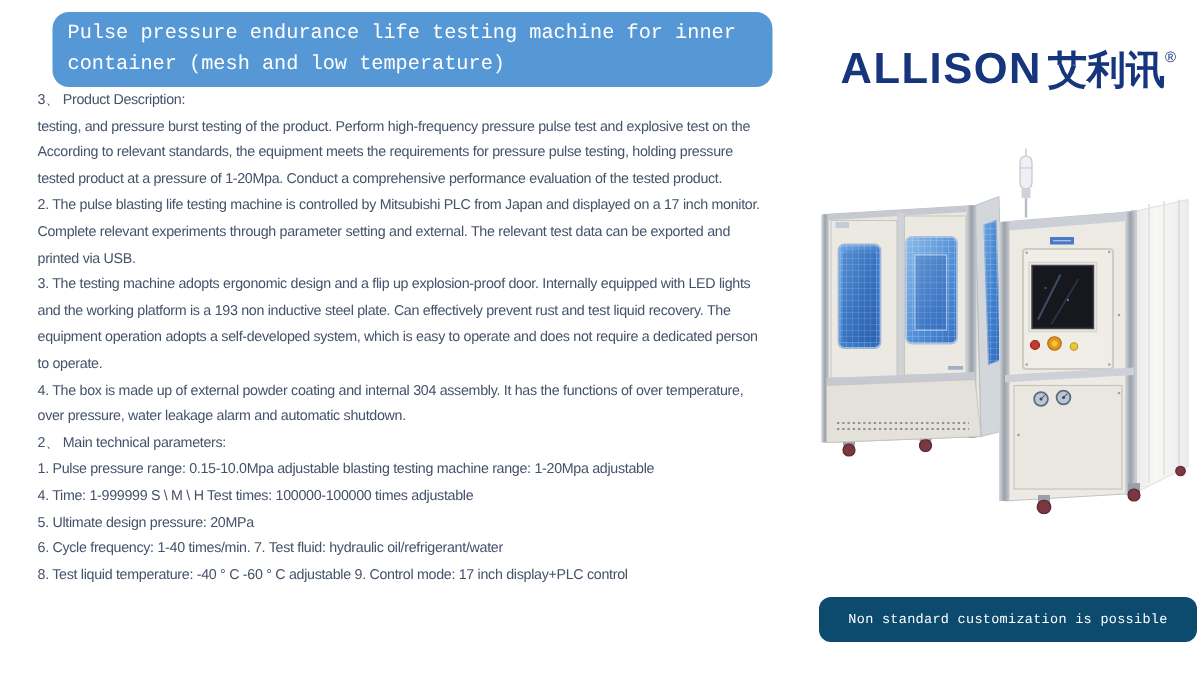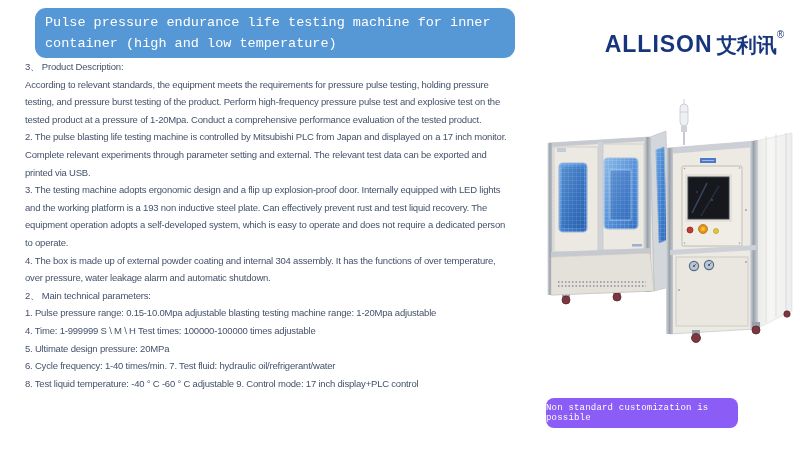--- a/index.html
+++ b/index.html
@@ -12,55 +12,55 @@
     position:absolute;left:35px;top:8px;width:480px;height:50px;
     background:#5697d6;border-radius:11px;color:#ffffff;
     font-family:"Liberation Mono","DejaVu Sans Mono",monospace;
     font-size:13.5px;line-height:21px;padding:4px 10px;box-sizing:border-box;
     white-space:pre-line;
   }
   .logo{
     position:absolute;top:29px;right:16px;color:#16357d;
     font-weight:bold;white-space:nowrap;
   }
-  .logo-en{font-size:23px;letter-spacing:1px;}
-  .logo-cn{font-size:20px;margin-left:4px;}
+  .logo-en{font-size:29px;letter-spacing:1px;}
+  .logo-cn{font-size:26px;margin-left:4px;}
   .logo-r{font-size:10px;vertical-align:14px;font-weight:normal;}
   .body-text{
     position:absolute;left:25px;top:58px;width:518px;
     color:#44526a;font-size:9.5px;letter-spacing:-0.2px;
   }
   .body-text .line{
     height:17.6px;line-height:17.6px;white-space:nowrap;overflow:visible;
   }
   .machine-photo{
     position:absolute;left:535px;top:95px;width:262px;height:248px;
   }
   .footer-banner{
-    position:absolute;left:546px;top:398px;width:192px;height:30px;
-    background:#8b5cf6;border-radius:8px;color:#ffffff;
+    position:absolute;left:546px;top:398px;width:252px;height:30px;
+    background:#0c4a6e;border-radius:8px;color:#ffffff;
     font-family:"Liberation Mono","DejaVu Sans Mono",monospace;
     font-size:9px;display:flex;align-items:center;justify-content:center;
     letter-spacing:0.2px;
   }
 </style>
 </head>
 <body>
 
 <div class="title-banner">Pulse pressure endurance life testing machine for inner
-container (high and low temperature)</div>
+container (mesh and low temperature)</div>
 
 <div class="logo">
   <span class="logo-en">ALLISON</span><span class="logo-cn">艾利讯</span><span class="logo-r">®</span>
 </div>
 
 <div class="body-text">
   <div class="line">3、 Product Description:</div>
+  <div class="line">testing, and pressure burst testing of the product. Perform high-frequency pressure pulse test and explosive test on the</div>
   <div class="line">According to relevant standards, the equipment meets the requirements for pressure pulse testing, holding pressure</div>
-  <div class="line">testing, and pressure burst testing of the product. Perform high-frequency pressure pulse test and explosive test on the</div>
   <div class="line">tested product at a pressure of 1-20Mpa. Conduct a comprehensive performance evaluation of the tested product.</div>
   <div class="line">2. The pulse blasting life testing machine is controlled by Mitsubishi PLC from Japan and displayed on a 17 inch monitor.</div>
   <div class="line">Complete relevant experiments through parameter setting and external. The relevant test data can be exported and</div>
   <div class="line">printed via USB.</div>
   <div class="line">3. The testing machine adopts ergonomic design and a flip up explosion-proof door. Internally equipped with LED lights</div>
   <div class="line">and the working platform is a 193 non inductive steel plate. Can effectively prevent rust and test liquid recovery. The</div>
   <div class="line">equipment operation adopts a self-developed system, which is easy to operate and does not require a dedicated person</div>
   <div class="line">to operate.</div>
   <div class="line">4. The box is made up of external powder coating and internal 304 assembly. It has the functions of over temperature,</div>
   <div class="line">over pressure, water leakage alarm and automatic shutdown.</div>

